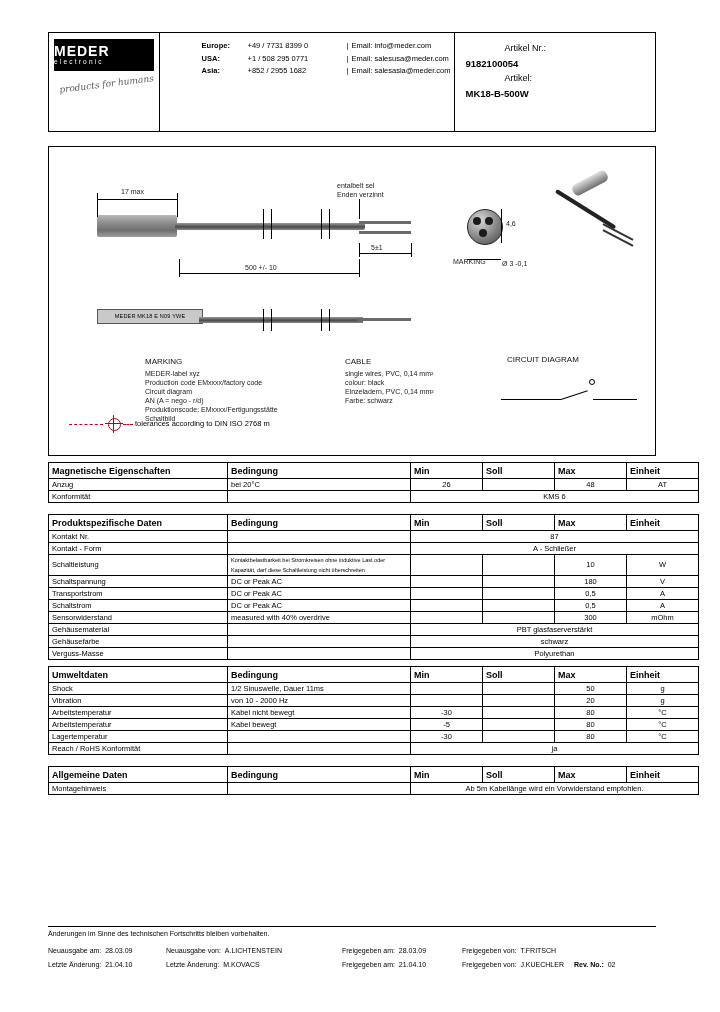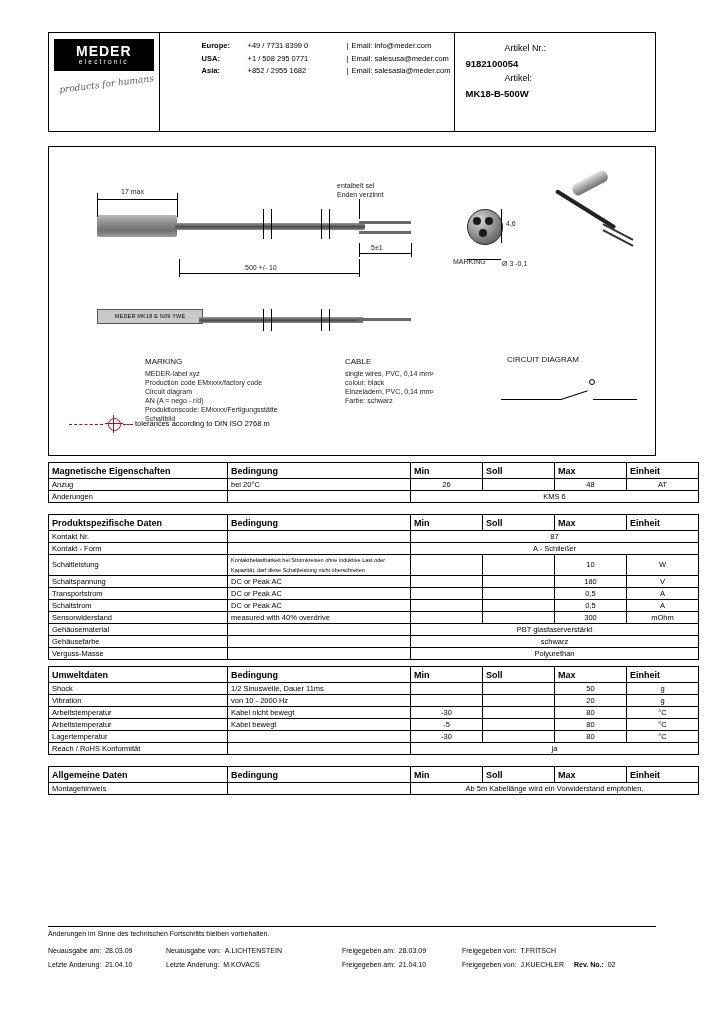--- a/index.html
+++ b/index.html
@@ -39,21 +39,20 @@
     box-sizing: border-box;
     position: relative;
   }
   .logo-block {
     background: #000;
     color: #fff;
     margin: 6px 5px 0 5px;
     height: 28px;
     display: flex;
     flex-direction: column;
-    align-items: center;
     justify-content: center;
     padding: 2px 0;
   }
   .logo-main {
     font-size: 14px;
     font-weight: bold;
     letter-spacing: 1px;
     line-height: 13px;
   }
   .logo-sub {
@@ -502,21 +501,21 @@
     <tbody>
       <tr>
         <td>Anzug</td>
         <td>bei 20°C</td>
         <td class="center">26</td>
         <td class="center"></td>
         <td class="center">48</td>
         <td class="center">AT</td>
       </tr>
       <tr>
-        <td>Änderungen</td>
+        <td>Konformität</td>
         <td></td>
         <td class="center" colspan="4">KMS 6</td>
       </tr>
     </tbody>
   </table>
 
   <table class="spec" style="top:514px;border-radius:20px;">
     <thead>
       <tr>
         <th class="c-name">Produktspezifische Daten</th>

